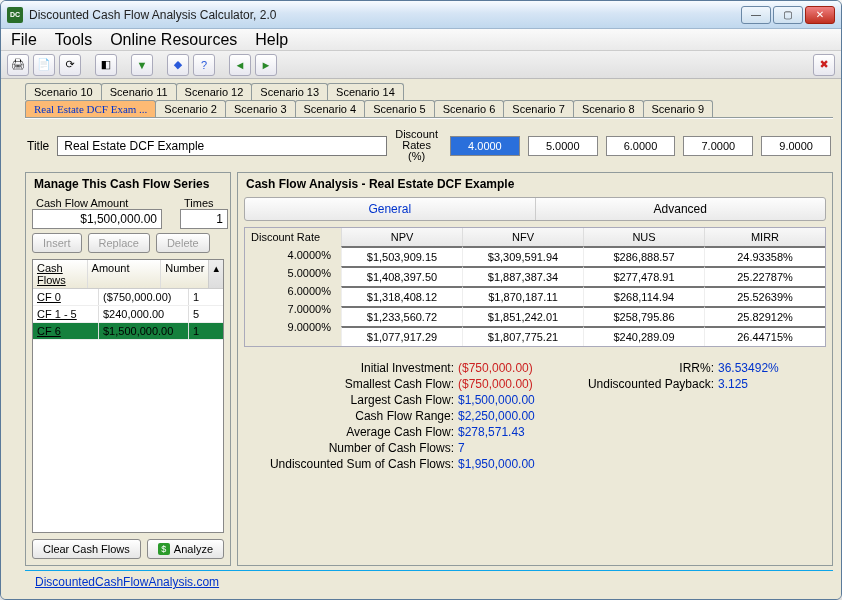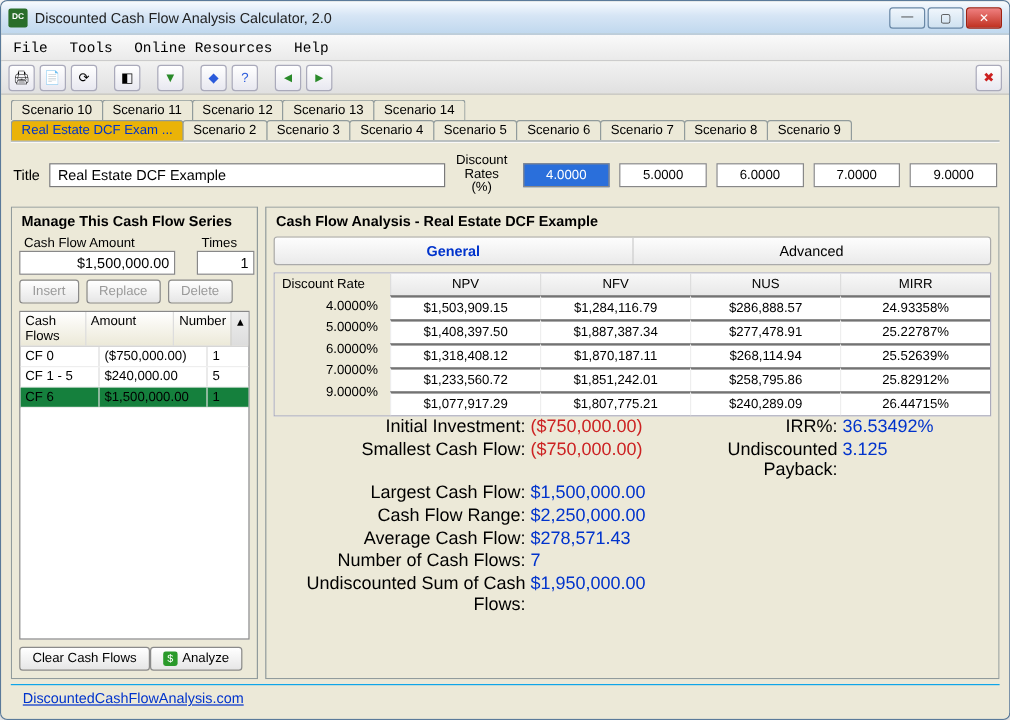--- a/index.html
+++ b/index.html
@@ -5,30 +5,30 @@
 * { box-sizing: border-box; margin: 0; padding: 0; }
 body { font-family: "Segoe UI", Tahoma, sans-serif; font-size: 11px; background: #fff; }
 .window { width: 842px; height: 600px; border: 1px solid #5a7a9a; border-radius: 6px; overflow: hidden; background: #ECE9D8; display: flex; flex-direction: column; box-shadow: 0 4px 12px rgba(0,0,0,0.3); }
 .titlebar { height: 28px; background: linear-gradient(to bottom, #f7fbff, #d6e5f5 45%, #c0d8ee); display: flex; align-items: center; padding: 0 6px; border-bottom: 1px solid #a0b8d0; }
 .titlebar .ticon { width: 16px; height: 16px; background: #2a6e2a; margin-right: 6px; border-radius: 2px; display:flex; align-items:center; justify-content:center; color:#fff; font-size:7px; font-weight:bold; }
 .titlebar .ttext { flex: 1; font-size: 12px; color: #222; }
 .winbtns { display: flex; gap: 2px; }
 .winbtn { width: 30px; height: 18px; border: 1px solid #6a88a6; border-radius: 3px; background: linear-gradient(#f0f6fc,#cfe1f0); display:flex; align-items:center; justify-content:center; font-size:10px; color:#333; }
 .winbtn.close { background: linear-gradient(#f08080,#c03020); color:#fff; border-color:#a02010; }
 .menubar { height: 22px; background: linear-gradient(#fafafa,#eaeaea); display:flex; align-items:center; padding: 0 10px; gap: 18px; border-bottom:1px solid #ccc; }
-.menubar span { font-size: 12px; font-family: Liberation Mono, monospace; }
+.menubar span { font-size: 16px; }
 .toolbar { height: 28px; background: linear-gradient(#f2f2f2,#e0e0e0); border-bottom:1px solid #bbb; display:flex; align-items:center; padding:0 6px; gap:4px; }
 .tbtn { width:22px; height:22px; border:1px solid #aab; border-radius:3px; background:linear-gradient(#fff,#e8e8f0); display:flex; align-items:center; justify-content:center; font-size:11px; }
 .tsep { width:6px; }
 .tbtn.red-x { margin-left:auto; }
-.content { flex:1; display:flex; flex-direction:column; padding:4px 8px 6px 8px; gap:4px; background:#ECE9D8; overflow:hidden; }
+.content { flex:1; display:flex; flex-direction:column; padding:4px 8px 6px 24px; gap:4px; background:#ECE9D8; overflow:hidden; }
 .tabs { display:flex; flex-direction:column; gap:0; }
 .tabrow { display:flex; }
 .tab { border:1px solid #919B9C; border-bottom:none; padding:2px 8px; font-size:11px; background:#ECE9D8; margin-right:-1px; border-top-left-radius:3px; border-top-right-radius:3px; white-space:nowrap; }
-.tab.active { background:#eab308; color:#0033cc; position:relative; z-index:2; }
+.tab.active { background:#fdba74; color:#0033cc; position:relative; z-index:2;font-family:Liberation Serif, serif; }
 .tabline { height:2px; border-top:1px solid #919B9C; background:#fcfcfe; }
 .titlerow { display:flex; align-items:center; gap:8px; padding:6px 2px; }
 .titlerow .lbl { font-size:12px; }
 .txtinput { border:1px solid #7a7a7a; background:#fff; padding:2px 6px; font-size:12px; }
 .titlerow .title-field { flex:0 0 330px; }
 .rateslabel { margin-left:auto; text-align:center; font-size:11px; line-height:11px; margin-right:4px; }
 .ratebox { width:80px; text-align:center; border:1px solid #888; padding:3px 0; background:#fff; font-size:11px; }
 .ratebox.sel { background:#2a6fdb; color:#fff; }
 .mainrow { flex:1; display:flex; gap:6px; overflow:hidden; }
 .panel { border:1px solid #919B9C; background:#ECE9D8; padding:6px; display:flex; flex-direction:column; }
@@ -42,45 +42,45 @@
 .cfinputs .amount { width:130px; }
 .cfinputs .times { width:48px; }
 .btnrow { display:flex; gap:6px; margin-bottom:6px; }
 .btn { border:1px solid #8a8a8a; background:linear-gradient(#fff,#e6e6e6); padding:3px 10px; font-size:11px; border-radius:3px; }
 .btn.disabled { color:#9a9a9a; }
 .btn.analyze { display:flex; align-items:center; gap:4px; }
 .btn .dollar { width:12px; height:12px; background:#2a9a2a; color:#fff; font-size:9px; display:flex; align-items:center; justify-content:center; border-radius:2px; }
 .cflist { flex:1; border:1px solid #888; background:#fff; display:flex; flex-direction:column; overflow:hidden; }
 .cflist .hdr { display:flex; border-bottom:1px solid #ccc; background:linear-gradient(#fff,#ece9d8); }
 .cflist .hdr div, .cflist .row div { padding:2px 4px; font-size:11px; }
-.cflist .c1 { width:66px; border-right:1px solid #ddd; }
+.cflist .c1 { width:66px; border-right:1px solid #ddd;text-decoration:underline; }
 .cflist .c2 { width:90px; border-right:1px solid #ddd; }
 .cflist .c3 { width:50px; }
 .cflist .scrollcol { width:16px; background:linear-gradient(#eee,#ddd); border-left:1px solid #ccc; }
 .cflist .body { display:flex; flex:1; }
 .cflist .rows { flex:1; }
 .cflist .row { display:flex; border-bottom:1px solid #eee; }
 .cflist .row .c2 { text-align:left; }
 .cflist .row.sel { background:#15803d; }
-.bottomrow { display:flex; margin-top:6px; }
+.bottomrow { display:flex; justify-content:space-between; margin-top:6px; }
 .subtabs { display:flex; border:1px solid #aaa; border-radius:3px; background:linear-gradient(#fdfdfd,#eaeaea); margin-bottom:6px; }
 .subtab { flex:1; text-align:center; padding:4px 0; font-size:12px; }
-.subtab.active { color:#0033cc;font-weight:bold; }
+.subtab.active { color:#0033cc; }
 .subtab + .subtab { border-left:1px solid #ccc; }
 .ratetable { display:flex; background:#fff; border:1px solid #aab; }
 .ratetable .lcol { width:96px; background:#ECE9D8; }
 .ratetable .lcol .h { padding:3px 6px; text-align:left; font-size:11px; }
 .ratetable .lcol .v { padding:3px 10px; text-align:right; font-size:11px; }
 .rtwrap { flex:1; display:flex; flex-direction:column; }
 .rthead, .rtrow { display:flex; }
 .rthead div, .rtrow div { flex:1; text-align:center; padding:3px 0; font-size:11px; }
 .rthead { background:linear-gradient(#f8f8f8,#e8e8e8); }
 .rthead div { border-left:1px solid #ddd; }
 .rtrow div { border-top:2px solid #737373; border-left:1px solid #eee; }
-.stats { display:grid; grid-template-columns: 210px 110px 150px auto; row-gap:2px; font-size:15px; padding:0 4px; }
+.stats { margin-top:14px; display:grid; grid-template-columns: 210px 110px 150px auto; row-gap:2px; font-size:12px; padding:0 4px; }
 .stats .lab { text-align:right; padding-right:4px; }
 .stats .val { color:#0033cc; }
 .stats .val.neg { color:#cc2222; }
 .footer { border-top:1px solid #0ea5e9; padding:4px 10px; font-size:12px; }
 .footer a { color:#0033cc; text-decoration:underline; }
 </style>
 </head>
 <body>
 
 <div class="window">
@@ -227,21 +227,21 @@
           </div>
           <div class="rtwrap">
             <div class="rthead">
               <div>NPV</div>
               <div>NFV</div>
               <div>NUS</div>
               <div>MIRR</div>
             </div>
             <div class="rtrow">
                 <div>$1,503,909.15</div>
-                <div>$1,284,116.79</div>
+                <div>$3,309,591.94</div>
                 <div>$286,888.57</div>
                 <div>24.93358%</div>
               </div>
             <div class="rtrow">
                 <div>$1,408,397.50</div>
                 <div>$1,887,387.34</div>
                 <div>$277,478.91</div>
                 <div>25.22787%</div>
               </div>
             <div class="rtrow">

